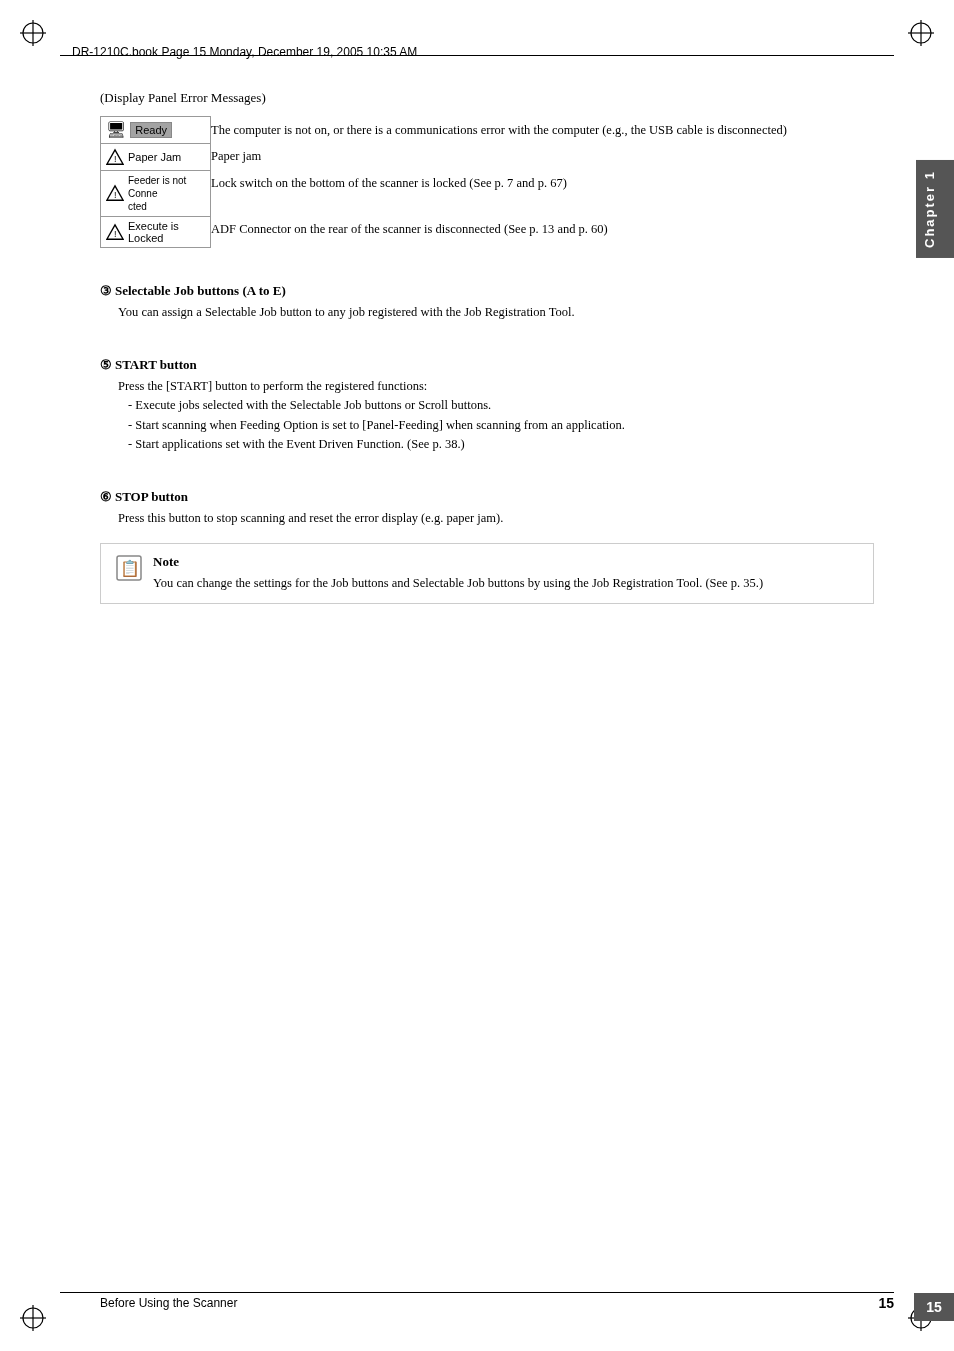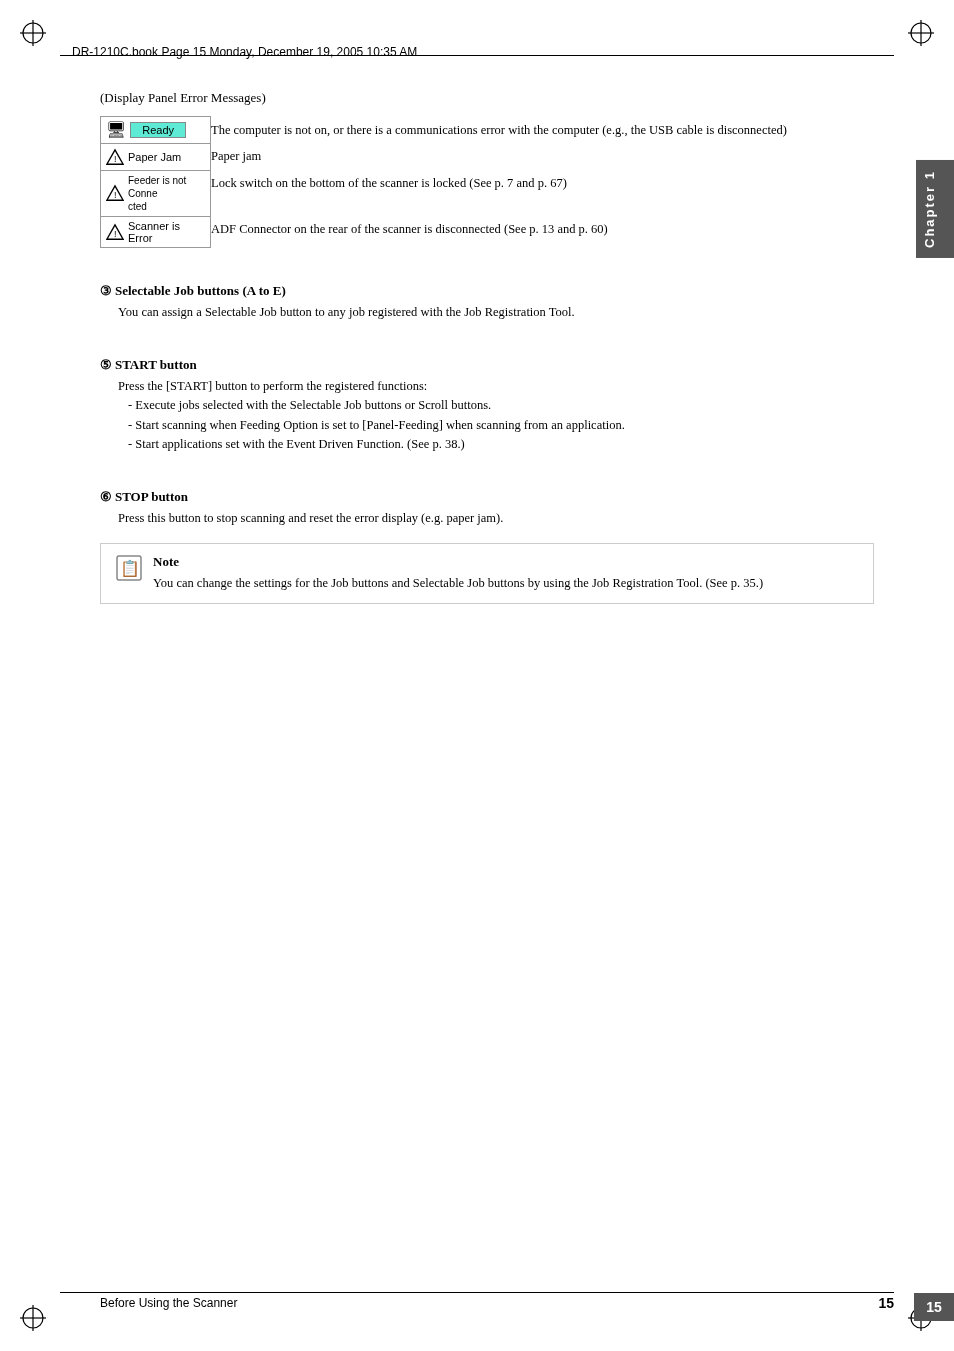--- a/index.html
+++ b/index.html
@@ -265,21 +265,21 @@
 <div class="content">
 
   <div class="section-title">(Display Panel Error Messages)</div>
 
   <table class="error-table">
     <tbody>
         <tr>
       <td class="icon-cell row-border">
         <div class="icon-cell-content">
           <span style="font-size:16px;">🖥</span>
-          <span style="border:1px solid #888; background:#5eead4; padding:1px 11px; font-size:11px; font-family:Arial,sans-serif;">Ready</span>
+          <span style="border:1px solid #888; background:#a3a3a3; padding:1px 4px; font-size:11px; font-family:Arial,sans-serif;">Ready</span>
         </div>
       </td>
       <td class="desc-cell">The computer is not on, or there is a communications error with the computer (e.g., the USB cable is disconnected)</td>
     </tr>
     <tr>
       <td class="icon-cell row-border">
         <div class="icon-cell-content">
           <span class="warn-icon">
             <svg viewBox="0 0 20 20">
                   <polygon points="10,2 19,18 1,18" fill="none" stroke="#000" stroke-width="1.5"></polygon>
@@ -307,21 +307,21 @@
     </tr>
     <tr>
       <td class="icon-cell row-border">
         <div class="icon-cell-content">
           <span class="warn-icon">
             <svg viewBox="0 0 20 20">
                   <polygon points="10,2 19,18 1,18" fill="none" stroke="#000" stroke-width="1.5"></polygon>
                   <text x="9" y="16" font-size="10" font-family="Arial">!</text>
                 </svg>
           </span>
-          <span style="font-size:11px; font-family:Arial,sans-serif;">Scanner is Error</span>
+          <span style="font-size:11px; font-family:Arial,sans-serif;">Execute is Locked</span>
         </div>
       </td>
       <td class="desc-cell">ADF Connector on the rear of the scanner is disconnected (See p. 13 and p. 60)</td>
     </tr>
   </tbody>
     </table>
 
   <div class="numbered-item">
     <div class="item-title">
       <span class="circled">③</span>

